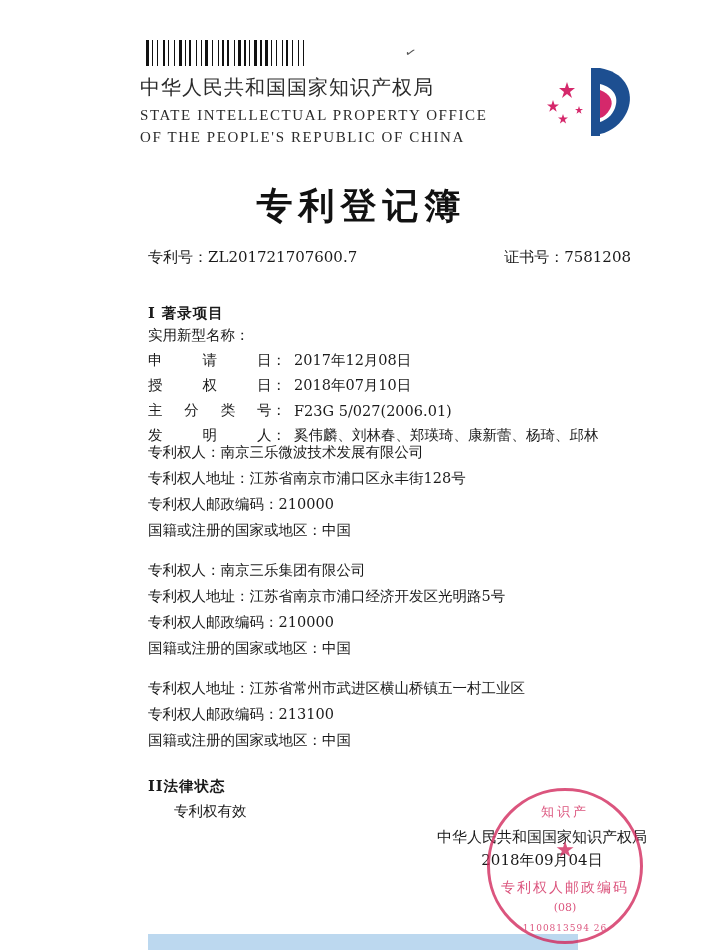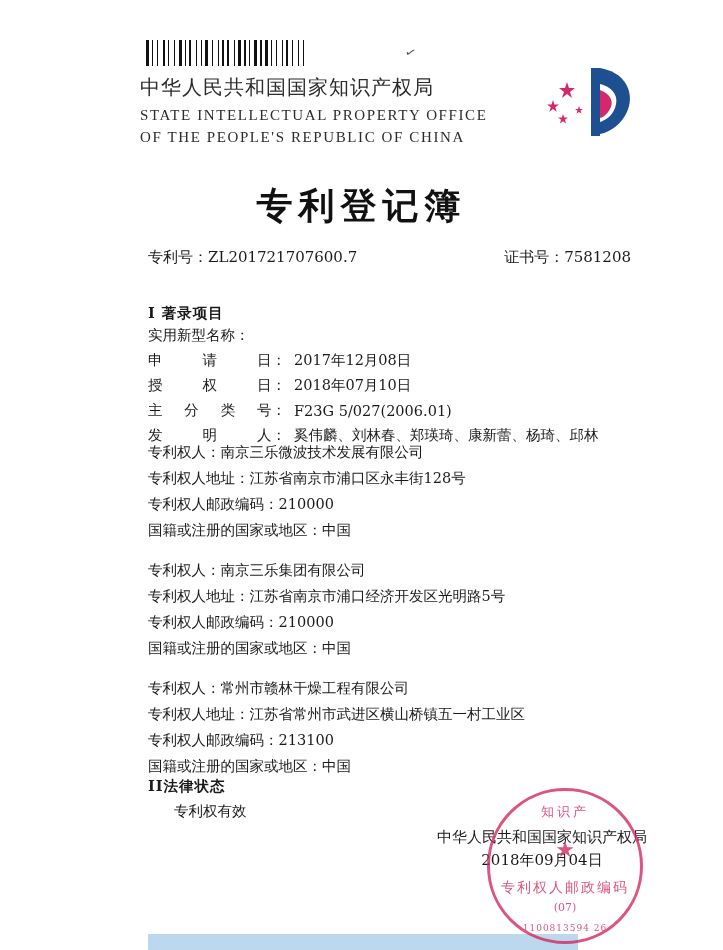--- a/index.html
+++ b/index.html
@@ -397,35 +397,34 @@
         <div class="holder-line"><span>专利权人邮政编码：</span><span>210000</span></div>
         <div class="holder-line"><span>国籍或注册的国家或地区：</span><span>中国</span></div>
       </div>
       <div class="holder-group">
         <div class="holder-line"><span>专利权人：</span><span>南京三乐集团有限公司</span></div>
         <div class="holder-line"><span>专利权人地址：</span><span>江苏省南京市浦口经济开发区光明路5号</span></div>
         <div class="holder-line"><span>专利权人邮政编码：</span><span>210000</span></div>
         <div class="holder-line"><span>国籍或注册的国家或地区：</span><span>中国</span></div>
       </div>
       <div class="holder-group">
-        <div class="holder-line"><span>专利权人：</span><span>常州市赣林干燥工程有限公司</span></div>
         <div class="holder-line"><span>专利权人地址：</span><span>江苏省常州市武进区横山桥镇五一村工业区</span></div>
         <div class="holder-line"><span>专利权人邮政编码：</span><span>213100</span></div>
         <div class="holder-line"><span>国籍或注册的国家或地区：</span><span>中国</span></div>
       </div>
     </div>
 
   <div class="section-title" id="sec2">II法律状态</div>
   <div class="legal-status">专利权有效</div>
 
   <div class="seal">
     <div class="seal-text-top">知识产</div>
     <div class="seal-star">★</div>
     <div class="seal-text-mid">专利权人邮政编码</div>
-    <div class="seal-text-sub">(07)</div>
+    <div class="seal-text-sub">(08)</div>
     <div class="seal-text-bottom">1100813594 26</div>
   </div>
 
   <div class="issuer">
     <div>中华人民共和国国家知识产权局</div>
     <div>2018年09月04日</div>
   </div>
 
   <div class="bottom-bar"></div>
 </div>

